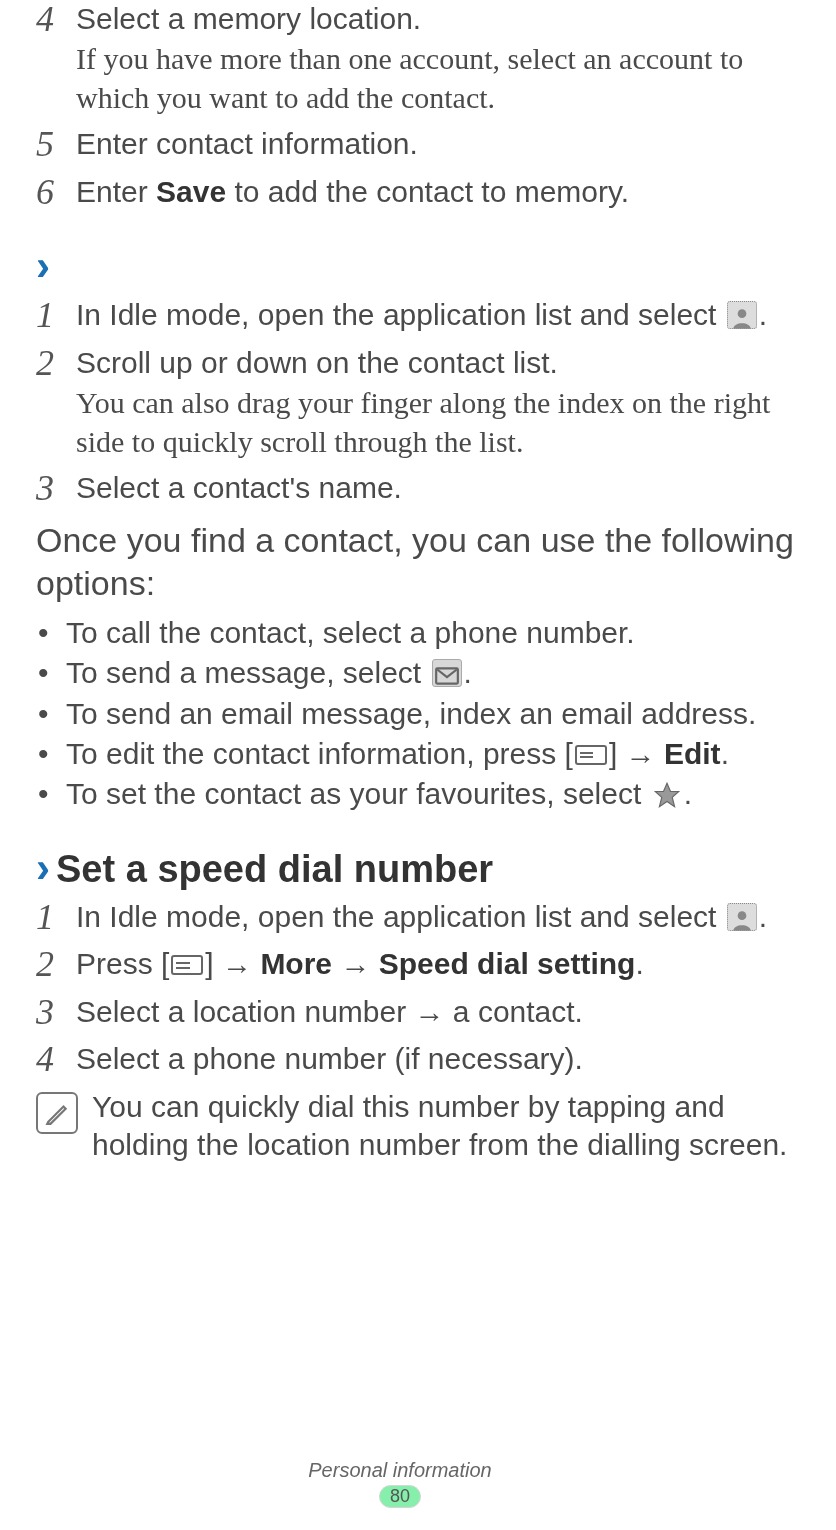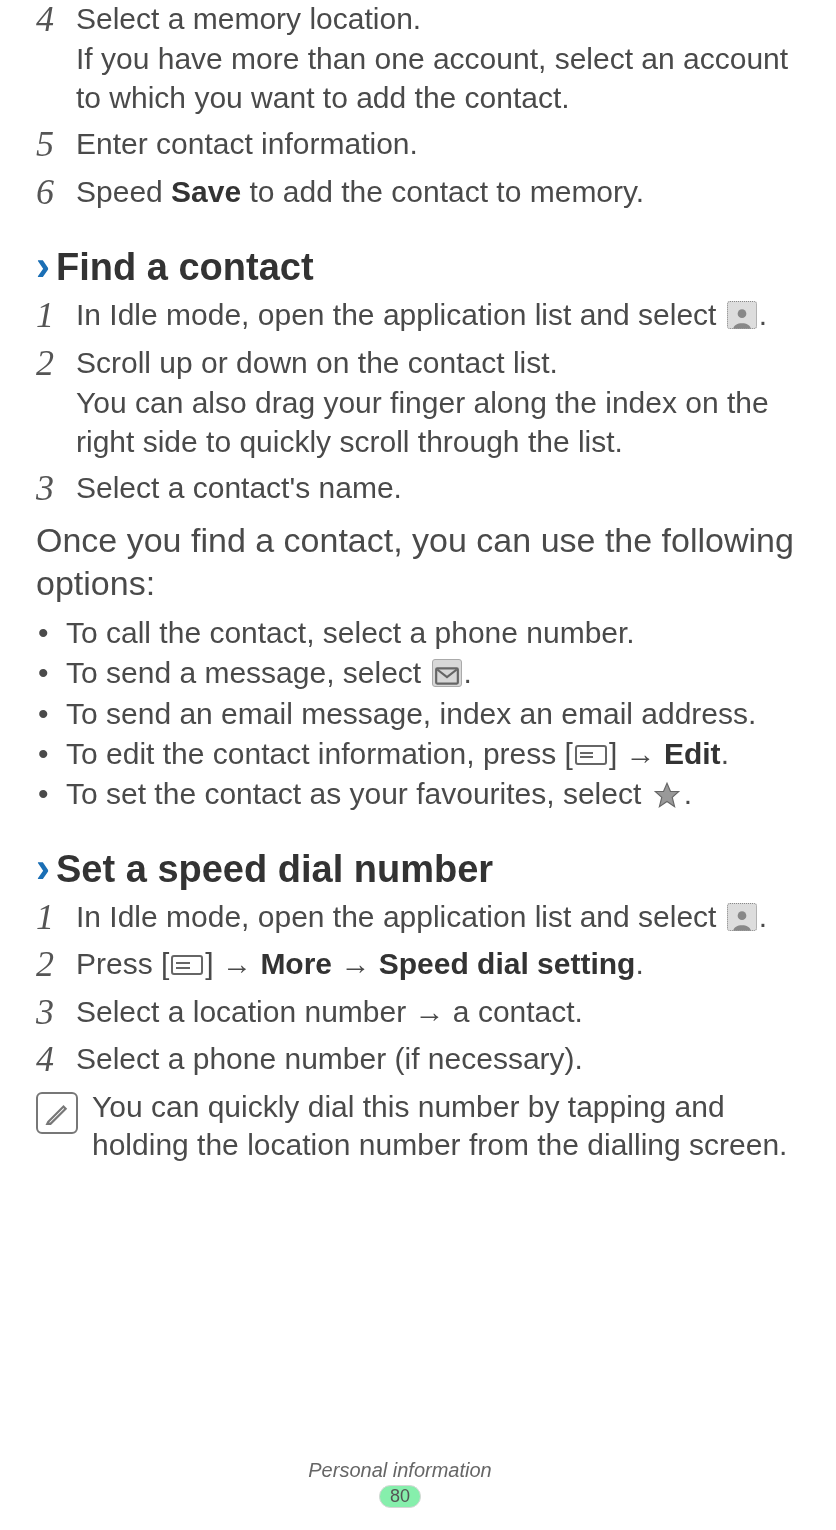--- a/index.html
+++ b/index.html
@@ -18,21 +18,21 @@
   .step-num {
     font-family: Georgia, "Times New Roman", serif;
     font-style: italic;
     font-size: 36px;
     color: #555;
     width: 40px;
     flex-shrink: 0;
     line-height: 1.1;
   }
   .step-body { flex: 1; font-size: 30px; line-height: 1.28; }
-  .step-body .sub { margin-top: 2px; }
+  .step-body .sub { margin-top: 2px; font-family: Liberation Serif, serif; }
   .heading { display: flex; align-items: baseline; margin-top: 30px; margin-bottom: 6px; }
   .heading-caret {
     color: #1b6fb5;
     font-size: 42px;
     font-weight: bold;
     margin-right: 6px;
   }
   .heading-text {
     font-size: 38px;
     font-weight: bold;
@@ -138,27 +138,26 @@
   <div class="step">
     <div class="step-num">5</div>
     <div class="step-body">
       <span>Enter contact information.</span>
     </div>
   </div>
 
   <div class="step">
     <div class="step-num">6</div>
     <div class="step-body">
-      <span>Speed </span><span class="bold">Save</span><span> to add the contact to memory.</span>
+      <span>Enter </span><span class="bold">Save</span><span> to add the contact to memory.</span>
     </div>
   </div>
 
   <div class="heading">
     <span class="heading-caret">›</span>
-    <span class="heading-text">Find a contact</span>
   </div>
 
   <div class="step">
     <div class="step-num">1</div>
     <div class="step-body">
       <span>In Idle mode, open the application list and select </span><span class="inline-icon icon-contact"><svg viewBox="0 0 24 24">
             <circle cx="12" cy="8" r="4" fill="#888"></circle>
             <path d="M4 22 C4 15 20 15 20 22 Z" fill="#888"></path>
           </svg></span><span>.</span>
     </div>

